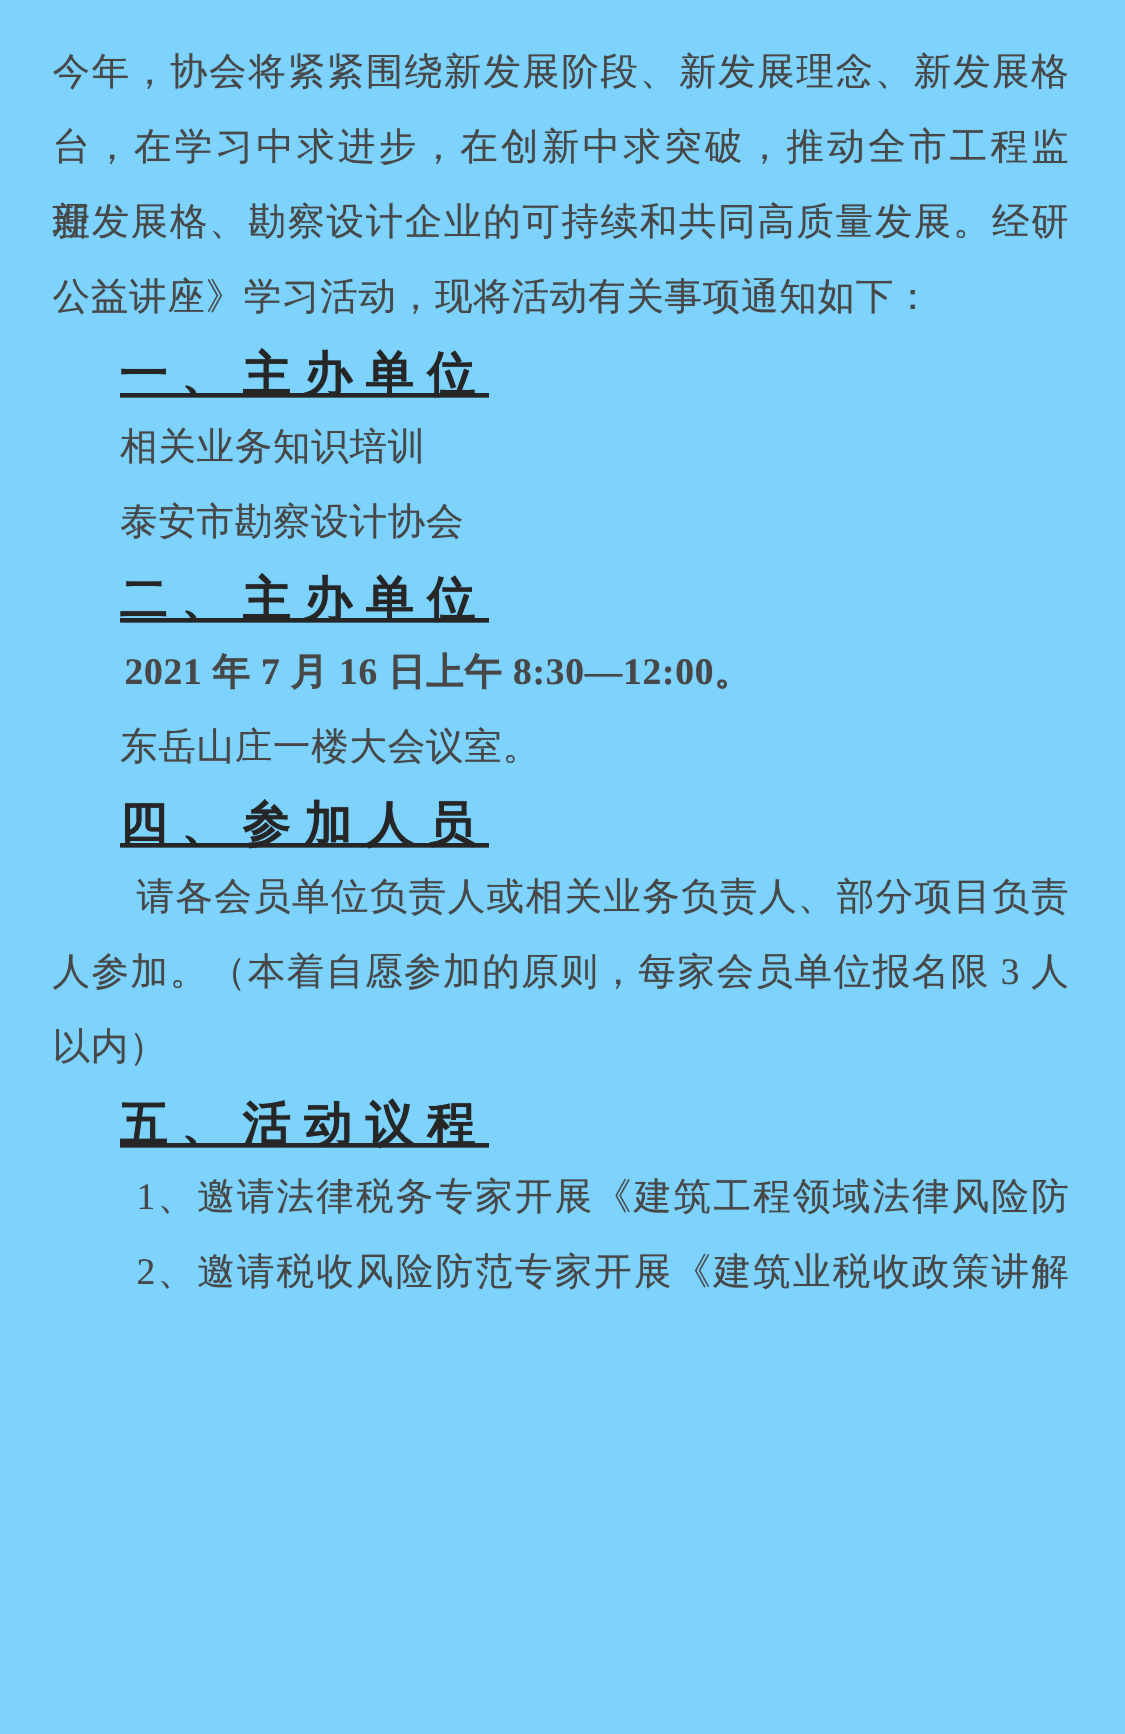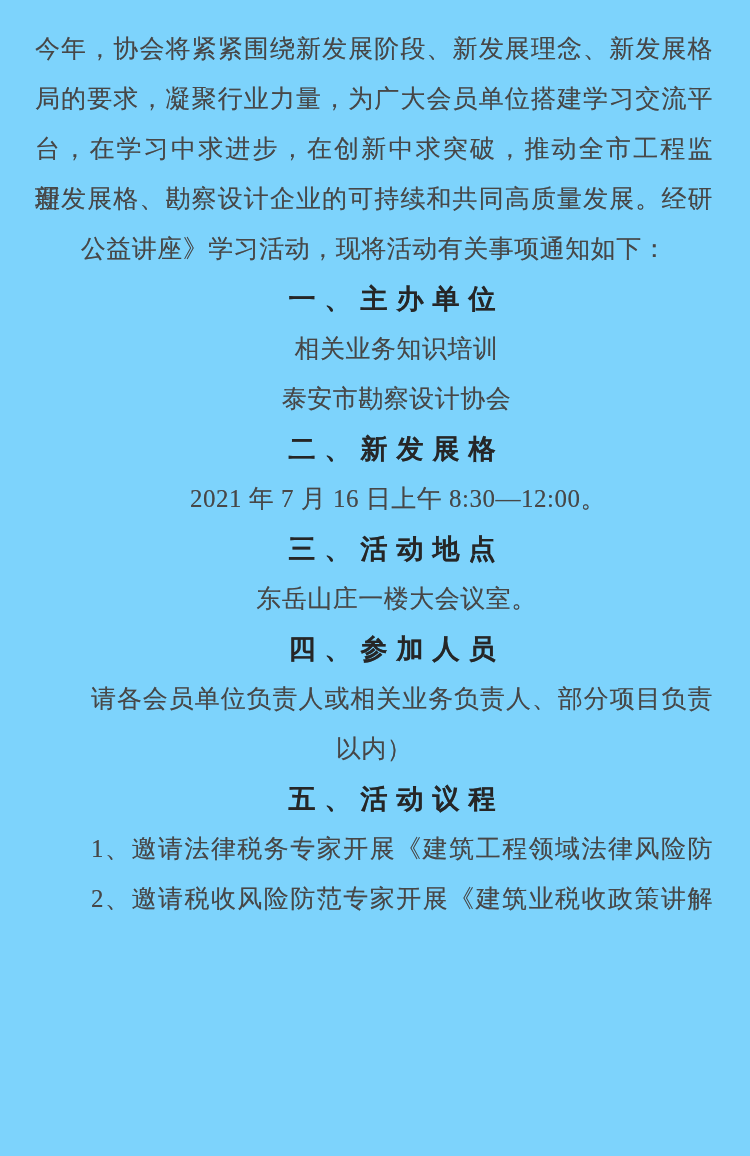--- a/index.html
+++ b/index.html
@@ -21,68 +21,67 @@
     padding: 24px 37px 0 35px; 
   }
   .line {
     margin: 0;
     height: 50px;
     line-height: 50px;
     font-size: 25px;
     color: #474747;
     letter-spacing: 0.5px;
     text-shadow: 0 0 0.6px rgba(70,70,70,0.45); 
-    text-align: center;
   }
   
   .j {
     text-align: justify;
     text-align-last: justify;
   }
   
   .fi { padding-left: 56px; }
   
   .i1 { padding-left: 45px; }
   
-  .i2 { padding-left: 48px; }
+  .i2 { padding-left: 48px; font-weight: bold; }
   
   .h {
     font-family: "Liberation Sans", "DejaVu Sans", sans-serif;
     font-weight: 700;
-    font-size: 27px;
+    font-size: 32px;
     letter-spacing: 9px;
     color: #262626;
     padding-left: 45px;
     text-shadow: 0 0 0.5px rgba(20,20,20,0.55);
+    text-decoration: underline;
   }
 </style>
 </head>
 <body>
 
 <div class="page">
   <div class="content">
 
     <p class="line j">今年，协会将紧紧围绕新发展阶段、新发展理念、新发展格</p>
-    <p class="line j">局的要求，凝聚行业力量，为广大会员单位搭建学习交流平</p>
     <p class="line j">台，在学习中求进步，在创新中求突破，推动全市工程监理、</p>
     <p class="line j">新发展格、勘察设计企业的可持续和共同高质量发展。经研</p>
     <p class="line">公益讲座》学习活动，现将活动有关事项通知如下：</p>
 
     <p class="line h">一、主办单位</p>
     <p class="line i1">相关业务知识培训</p>
     <p class="line i1">泰安市勘察设计协会</p>
 
-    <p class="line h">二、新发展格</p>
+    <p class="line h">二、主办单位</p>
     <p class="line i2">2021 年 7 月 16 日上午 8:30—12:00。</p>
 
-    <p class="line h">三、活动地点</p>
     <p class="line i1">东岳山庄一楼大会议室。</p>
 
     <p class="line h">四、参加人员</p>
     <p class="line j fi">请各会员单位负责人或相关业务负责人、部分项目负责</p>
+    <p class="line j">人参加。（本着自愿参加的原则，每家会员单位报名限 3 人</p>
     <p class="line">以内）</p>
 
     <p class="line h">五、活动议程</p>
     <p class="line j fi">1、邀请法律税务专家开展《建筑工程领域法律风险防</p>
     <p class="line j fi">2、邀请税收风险防范专家开展《建筑业税收政策讲解</p>
 
   </div>
 </div>
 
 </body></html>

